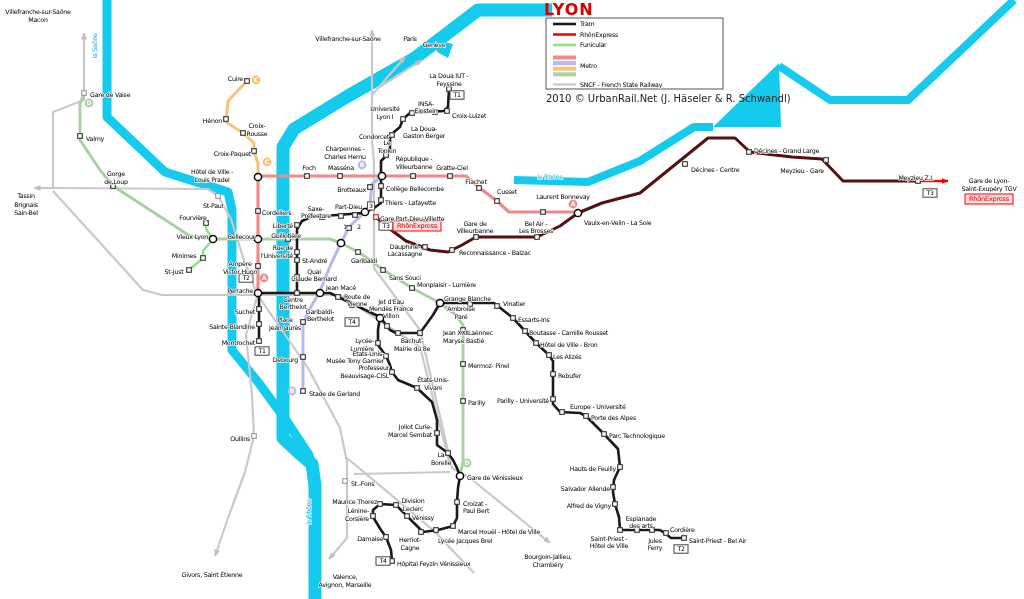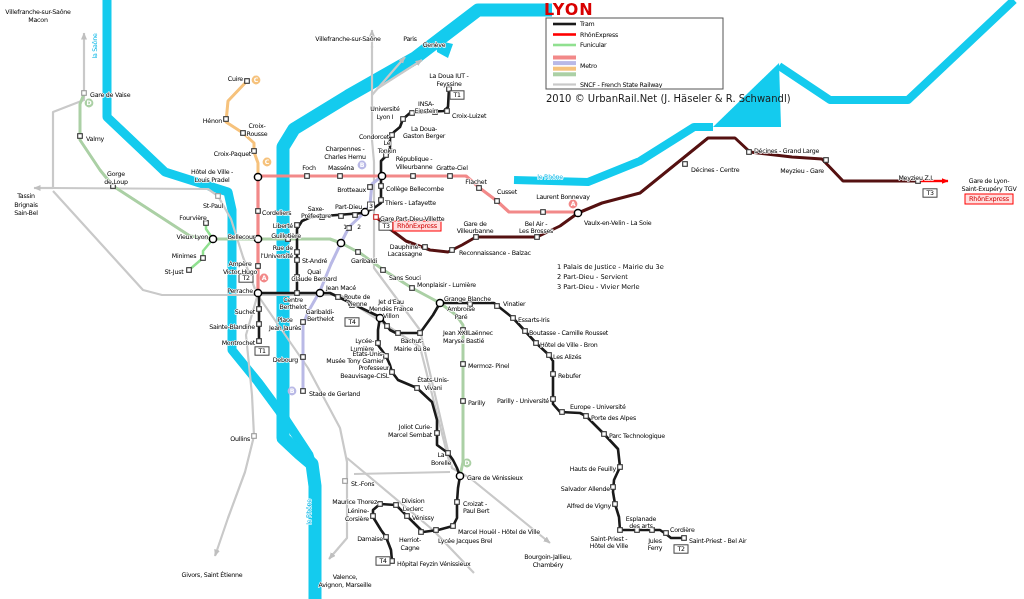--- a/index.html
+++ b/index.html
@@ -389,18 +389,13 @@
       <rect x="553" y="55.5" width="23" height="4" fill="#f28989"></rect>
       <rect x="553" y="61.1" width="23" height="4" fill="#b9b9e6"></rect>
       <rect x="553" y="66.7" width="23" height="4" fill="#f6c27c"></rect>
       <rect x="553" y="72.3" width="23" height="4" fill="#abd0a5"></rect>
       <text x="580" y="68.3" font-size="6.3" fill="#000">Metro</text>
       <line x1="553" y1="84.5" x2="576" y2="84.5" stroke="#c9c9c9" stroke-width="2.2"></line>
       <text x="580" y="86.8" font-size="6.3" fill="#000">SNCF - French State Railway</text>
     </svg>
   <div id="title" class="overlay">LYON</div>
   <div id="copyright" class="overlay">2010 © UrbanRail.Net (J. Häseler &amp; R. Schwandl)</div>
-  <div id="footnotes" class="overlay">
-    <div>1  Palais de Justice - Mairie du 3e</div>
-    <div>2  Part-Dieu - Servient</div>
-    <div>3  Part-Dieu - Vivier Merle</div>
-  </div>
 </div>
 
 </body></html>

